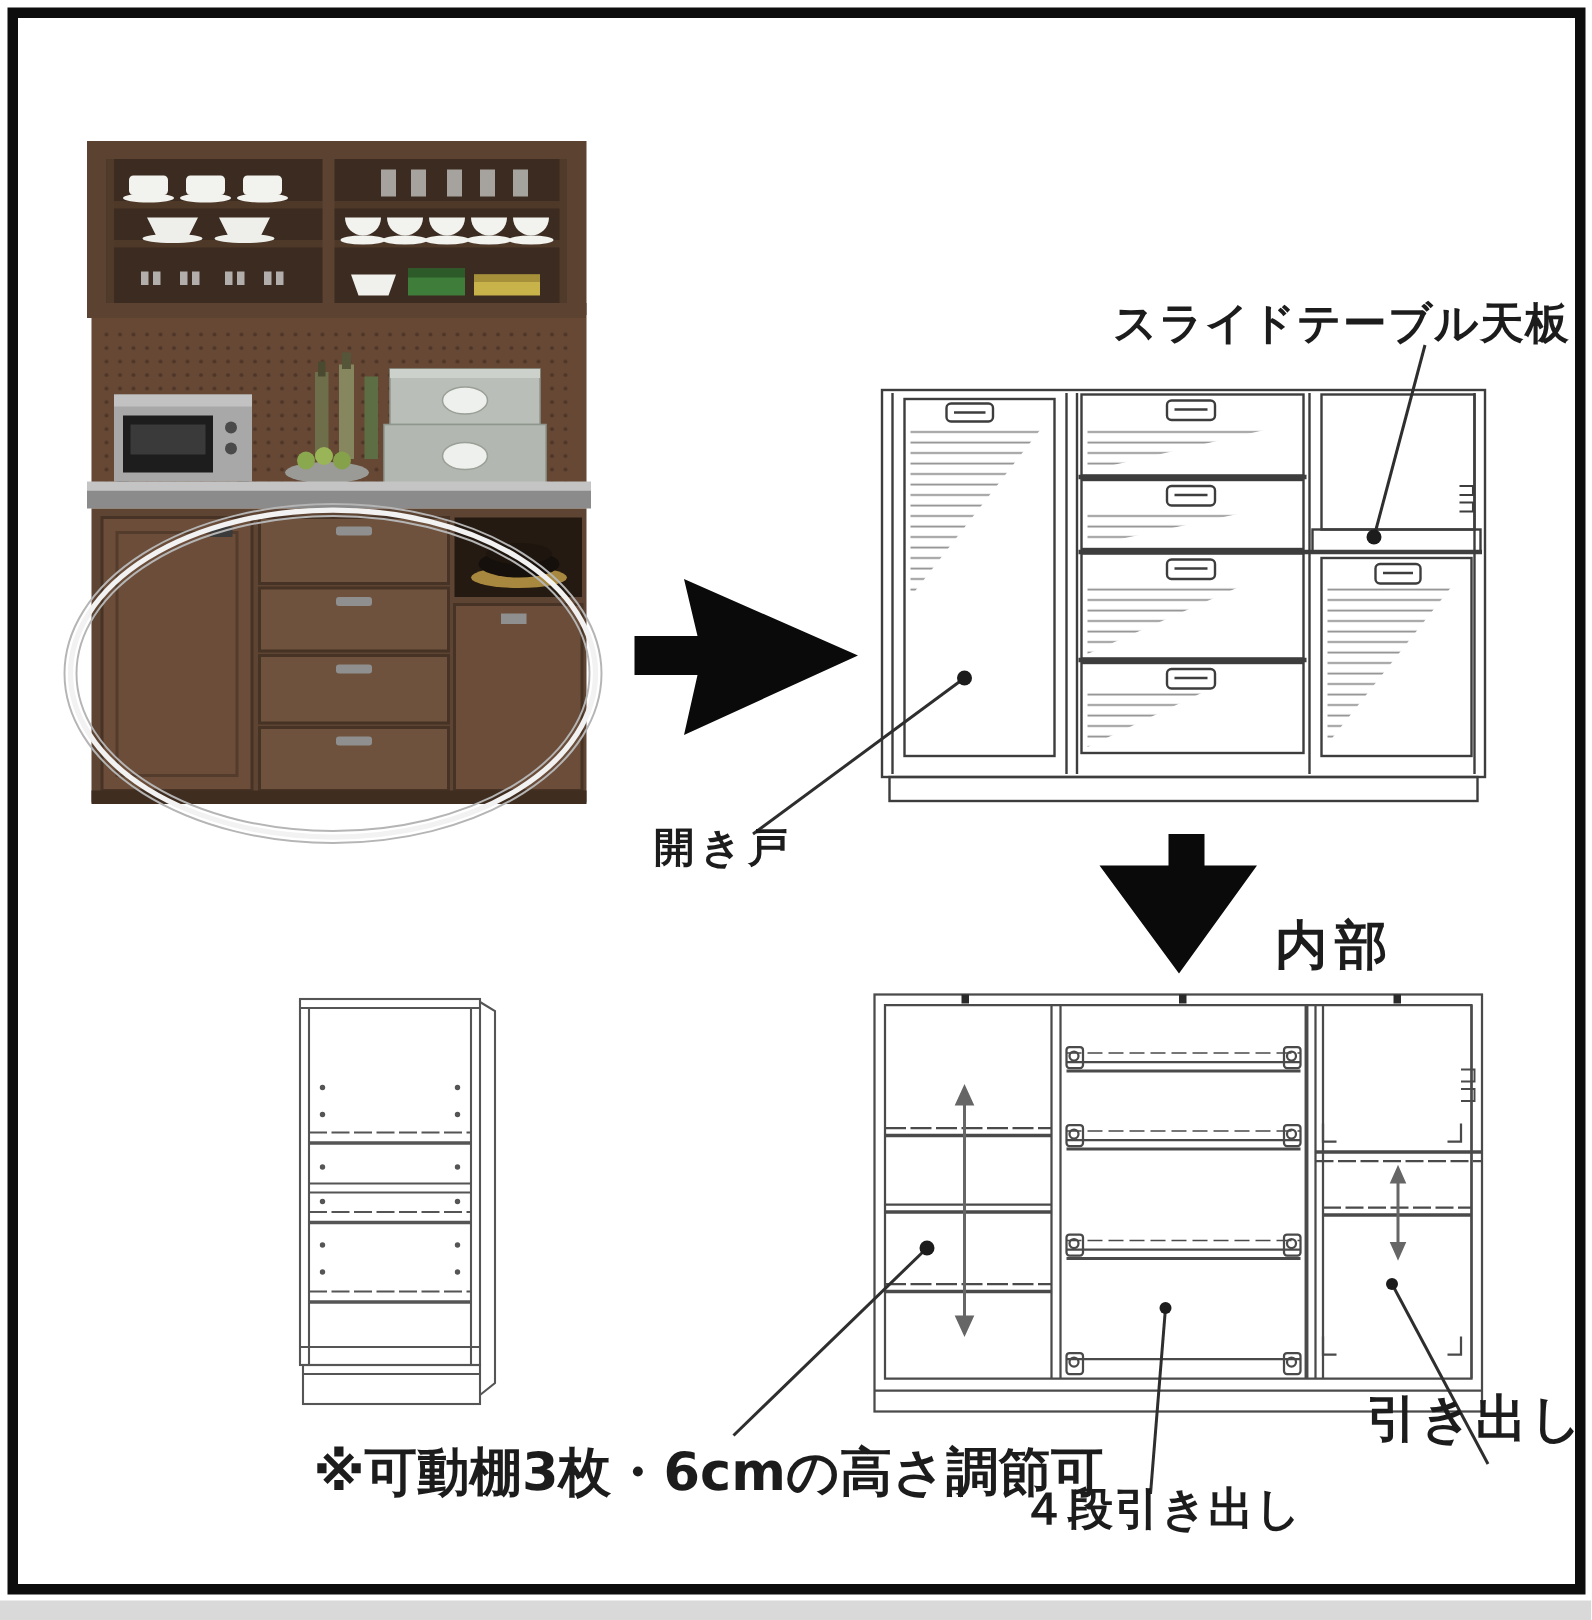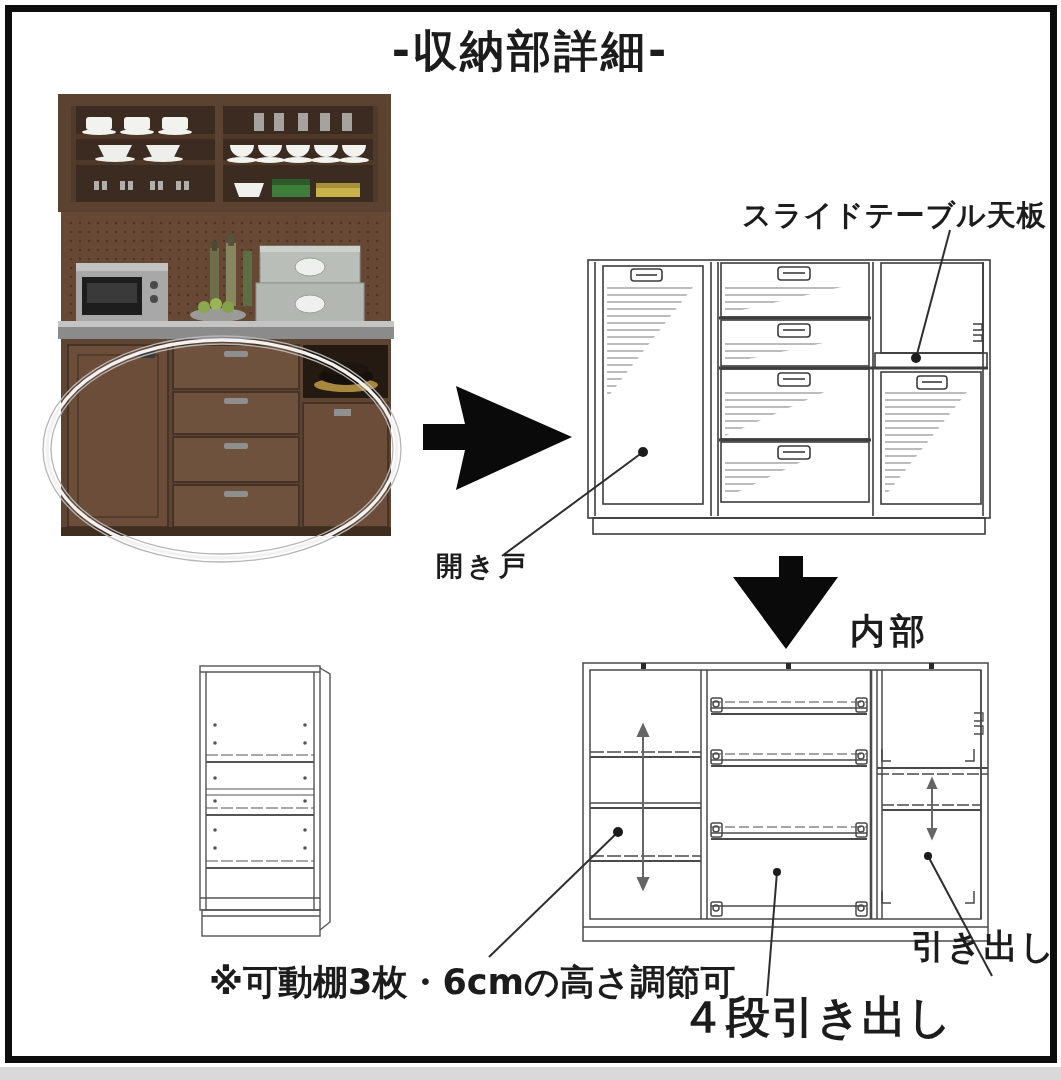--- a/index.html
+++ b/index.html
@@ -24,33 +24,32 @@
   }
   .abs{position:absolute;}
   .lbl{
     position:absolute;font-weight:600;color:#1c1c1c;white-space:nowrap;
     z-index:30;line-height:1.1;
   }
   .lbl-slide{left:742px;top:200px;font-size:29px;letter-spacing:1px;}
   .lbl-door{left:436px;top:551px;font-size:27px;letter-spacing:4px;}
   .lbl-interior{left:850px;top:584px;font-size:35px;letter-spacing:5px;margin-top:28px;}
   .lbl-note{left:161px;top:963px;font-size:35px;letter-spacing:0;margin-left:48px;}
-  .lbl-four{left:681px;top:993px;font-size:44px;letter-spacing:1px;}
+  .lbl-four{left:681px;top:993px;font-size:30px;letter-spacing:1px;font-family:Liberation Mono, monospace;}
   .lbl-drawer{left:911px;top:928px;font-size:34px;letter-spacing:2px;}
   .overlay{position:absolute;left:0;top:0;z-index:20;pointer-events:none;}
   .diagram{z-index:10;}
 </style>
 </head>
 <body>
 
 <div class="canvas">
 
   <div class="frame"></div>
 
-  <h1 class="title">-収納部詳細-</h1>
 
   <svg class="abs diagram" style="left:58px;top:93px;" width="338" height="470" viewBox="0 0 338 470">
     <defs>
       <pattern id="peg" width="9" height="9" patternUnits="userSpaceOnUse">
         <circle cx="4" cy="4" r="1.3" fill="#53392a"></circle>
       </pattern>
     </defs>
 
     <g>
       <rect x="0" y="1" width="333" height="116" fill="#5b4231"></rect>

